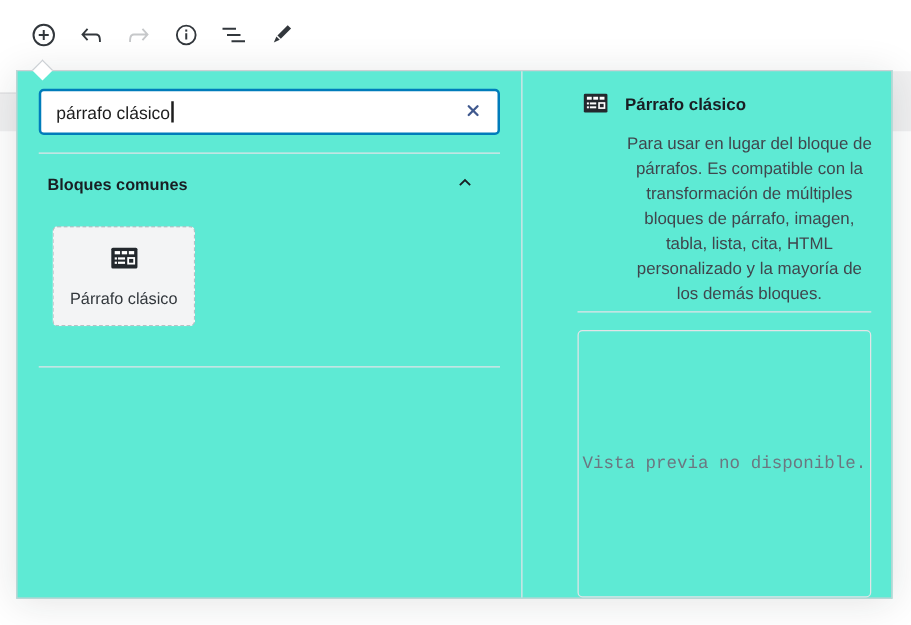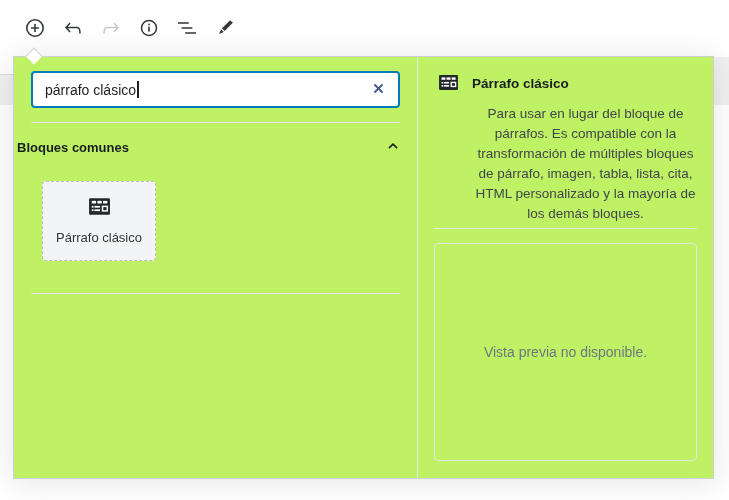--- a/index.html
+++ b/index.html
@@ -16,54 +16,54 @@
   
   .editor-header { position:absolute; top:0; left:0; right:0; height:56px; background:#fff; z-index:2;
     display:flex; align-items:center; gap:14px; padding-left:23px; }
   .tb-btn { width:24px; height:24px; display:flex; align-items:center; justify-content:center;
     background:none; border:none; cursor:pointer; color:#32373c; padding:0; }
   .tb-btn.disabled { color:#c6c8ca; cursor:default; }
   .tb-btn svg { display:block; }
 
   
   .popover { position:absolute; left:13px; top:56px; width:701px; height:423px;
-    background:#bef264; border:1px solid #ccd0d4; box-shadow:0 3px 30px rgba(25,30,35,.12);
-    display:flex; z-index:10; }
+    background:#5eead4; border:1px solid #ccd0d4; box-shadow:0 3px 30px rgba(25,30,35,.12);
+    display:flex; z-index:10;gap:28px; }
   .notch { position:absolute; top:-7px; left:14px; width:12px; height:12px; background:#fff;
     border-left:1px solid #ccd0d4; border-top:1px solid #ccd0d4; transform:rotate(45deg); }
 
   
   .left-panel { width:404px; border-right:1px solid #e2e4e7; display:flex; flex-direction:column; }
   .search-wrap { padding:14px 17px 0 17px; }
   .search-field { position:relative; height:37px; border:2px solid #007cba; border-radius:4px;
     display:flex; align-items:center; padding:0 36px 0 12px; background:#fff; }
   .search-text { font-size:14px; color:#1e1e1e; white-space:pre; }
   .caret { display:inline-block; width:1.5px; height:17px; background:#1e1e1e; margin-left:1px; }
   .clear-btn { position:absolute; right:10px; top:50%; transform:translateY(-50%);
     width:20px; height:20px; border:none; background:none; cursor:pointer;
     display:flex; align-items:center; justify-content:center; }
   .divider { border:none; border-top:1px solid #e2e4e7; margin:14px 17px 0 17px; }
   .section-header { display:flex; align-items:center; justify-content:space-between;
-    padding:14px 3px; cursor:pointer; background:none; border:none; width:100%; }
+    padding:14px 24px; cursor:pointer; background:none; border:none; width:100%; }
   .section-title { font-size:13px; font-weight:bold; color:#191e23; }
   .chevron { color:#191e23; margin-right:12px; }
   .block-tile { margin:9px 0 0 28px; width:114px; height:80px; background:#f3f4f5;
     border:1px dashed #b9bfc4; border-radius:4px; cursor:pointer;
     display:flex; flex-direction:column; align-items:center; justify-content:center; gap:10px; }
   .block-tile-label { font-size:13px; color:#32373c; }
   .divider-2 { border:none; border-top:1px solid #e2e4e7; margin:32px 17px 0 17px; }
 
   
   .details-panel { flex:1; display:flex; flex-direction:column; }
   .details-header { display:flex; gap:13px; padding:17px 16px 0 20px; align-items:flex-start; }
   .details-title { font-size:13.5px; font-weight:bold; color:#191e23; line-height:18px; padding-top:1px; }
   .details-desc { margin:9px 13px 0 53px; font-size:13.5px; line-height:20px; color:#40464d;text-align:center; }
   .details-divider { border:none; border-top:1px solid #e2e4e7; margin:4px 16px 0 16px; }
   .preview-box { margin:14px 16px 0 16px; height:218px; border:1px solid #e2e4e7; border-radius:4px;
-    display:flex; align-items:center; justify-content:center; }
+    display:flex; align-items:center; justify-content:center;font-family:Liberation Mono, monospace; }
   .preview-msg { font-size:14px; color:#6c7781; }
 </style>
 </head>
 <body>
 
 <div class="page-band"></div>
 <div class="header-left-patch"></div>
 
 <div class="editor-header">
   <button class="tb-btn">

